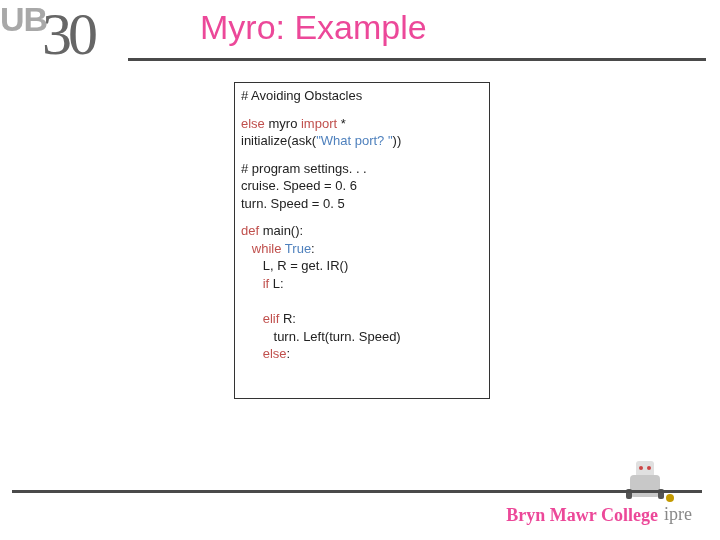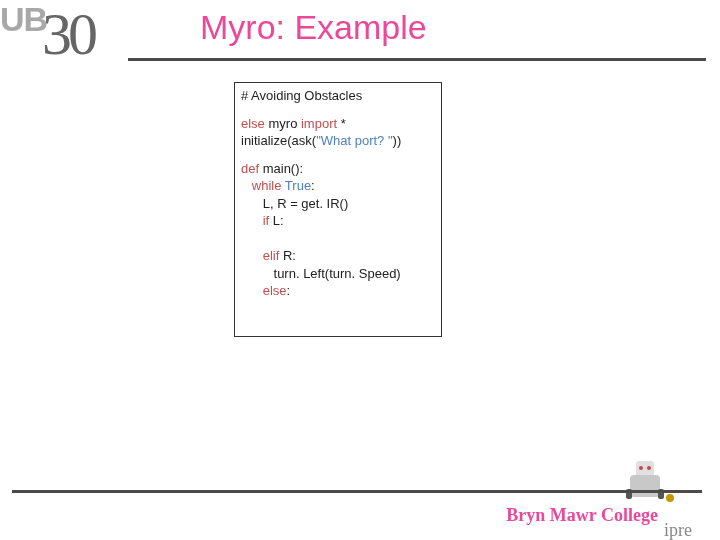--- a/index.html
+++ b/index.html
@@ -44,21 +44,21 @@
     top: 58px;
     left: 128px;
     width: 578px;
     height: 3px;
     background: #4a4a4a;
   }
   .codebox {
     position: absolute;
     top: 82px;
     left: 234px;
-    width: 208px;
+    width: 256px;
     border: 1px solid #333;
     background: #fff;
     padding: 4px 6px 6px 6px;
     font-family: Arial, Helvetica, sans-serif;
     font-size: 13px;
     line-height: 1.35;
     color: #222;
   }
   .kw { color: #c0504d; }
   .str { color: #4f81bd; }
@@ -135,21 +135,21 @@
   .ipre-dot {
     position: absolute;
     top: 0;
     left: 2px;
     width: 8px; height: 8px;
     background: #c49a00;
     border-radius: 50%;
   }
   .ipre-text {
     position: absolute;
-    top: 26px;
+    top: 10px;
     left: 0;
     font-size: 18px;
     color: #888;
     letter-spacing: 0px;
     text-align: right;
   }
 </style>
 </head>
 <body>
 
@@ -159,20 +159,25 @@
 <div class="title">Myro: Example</div>
 <div class="title-underline"></div>
 
 <div class="codebox">
   <div class="block">
     <span># Avoiding Obstacles</span>
   </div>
   <div class="block">
     <span class="kw">else</span><span> myro </span><span class="kw">import</span><span> *</span><br>
     <span>initialize(ask(</span><span class="str">"What port? "</span><span>))</span>
+  </div>
+  <div class="block">
+    <span># program settings. . .</span><br>
+    <span>cruise. Speed = 0. 6</span><br>
+    <span>turn. Speed = 0. 5</span>
   </div>
   <div class="block">
     <span class="kw">def</span><span> main():</span><br>
     &nbsp;&nbsp;&nbsp;<span class="kw">while</span> <span class="tk-true">True</span><span>:</span><br>
     &nbsp;&nbsp;&nbsp;&nbsp;&nbsp;&nbsp;<span>L, R = get. IR()</span><br>
     &nbsp;&nbsp;&nbsp;&nbsp;&nbsp;&nbsp;<span class="kw">if</span><span> L:</span><br>
     &nbsp;&nbsp;&nbsp;&nbsp;&nbsp;&nbsp;&nbsp;&nbsp;&nbsp;<br>
     &nbsp;&nbsp;&nbsp;&nbsp;&nbsp;&nbsp;<span class="kw">elif</span><span> R:</span><br>
     &nbsp;&nbsp;&nbsp;&nbsp;&nbsp;&nbsp;&nbsp;&nbsp;&nbsp;<span>turn. Left(turn. Speed)</span><br>
     &nbsp;&nbsp;&nbsp;&nbsp;&nbsp;&nbsp;<span class="kw">else</span><span>:</span><br>

